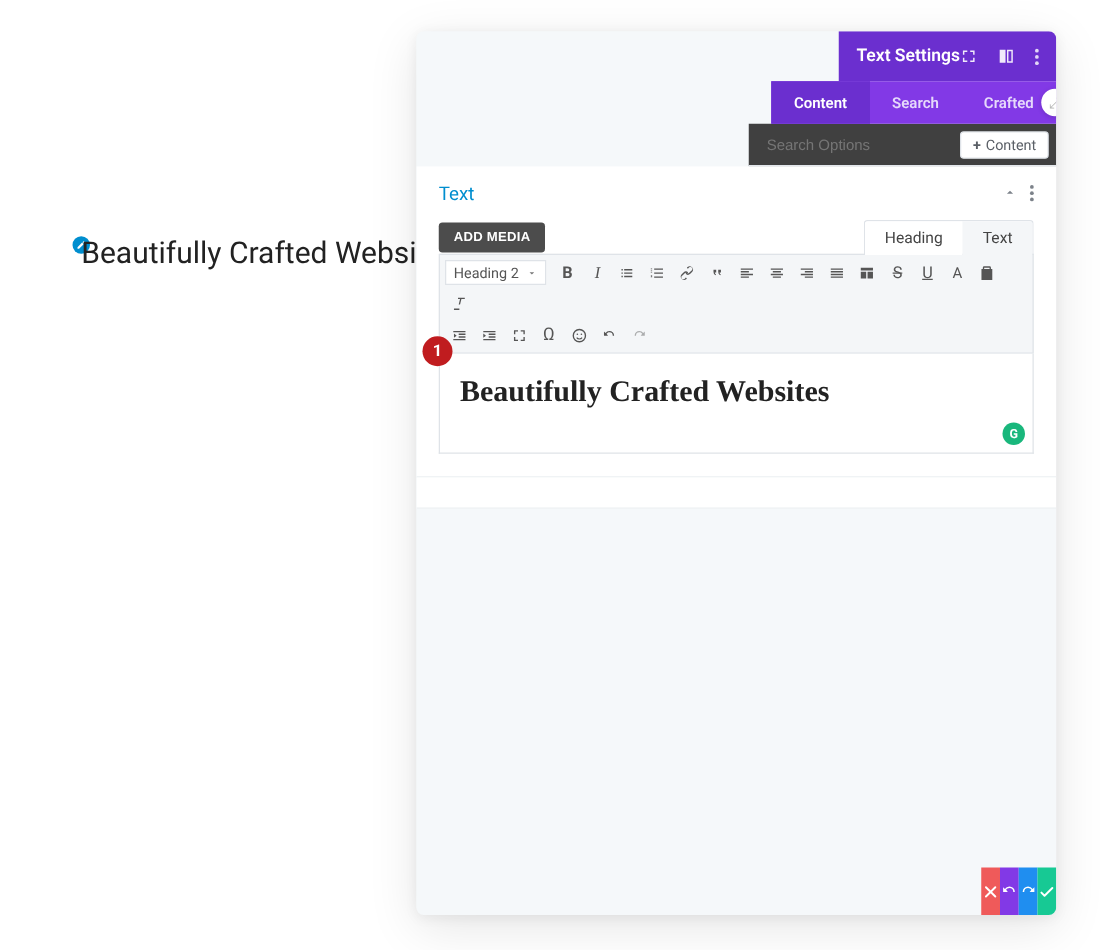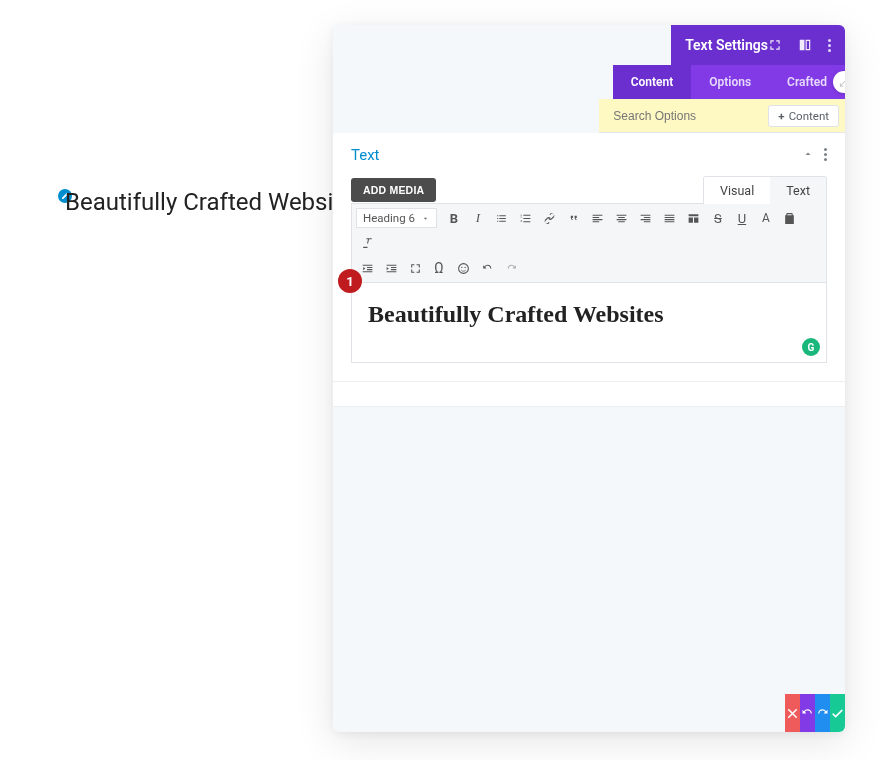--- a/index.html
+++ b/index.html
@@ -98,21 +98,21 @@
     align-items: center;
     justify-content: center;
     color:#b7b7b7;
     font-size: 12px;
   }
 
   
   .searchbar {
     display: flex;
     align-items: center;
-    background: #fef9c3;
+    background: #404040;
     border-bottom: 1px solid #e3e7ec;
     height: 34px;
     padding: 0 6px 0 14px;
     font-size: 12px;
     color: #8a8f96;
   }
   .searchbar input {
     flex: 1;
     border: none;
     background: transparent;
@@ -293,21 +293,21 @@
             <i></i>
             <i></i>
             <i></i>
           </span>
         </span>
     </div>
   </div>
 
   <div class="tabbar">
     <div class="tab active">Content</div>
-    <div class="tab">Options</div>
+    <div class="tab">Search</div>
     <div class="tab">Crafted</div>
     <div class="tabbar-ext">⤢</div>
   </div>
 
   <div class="searchbar">
     <input placeholder="Search Options" style="">
     <div class="filter-btn">
       <span style="font-weight:700;">+</span>
         <span>Content</span>
     </div>
@@ -329,28 +329,28 @@
                 <i></i>
               </span>
             </span>
         </div>
       </div>
       <div class="body-area">
 
         <div class="editor-top">
           <button class="add-media">ADD MEDIA</button>
           <div class="edtabs">
-            <div class="edtab active">Visual</div>
+            <div class="edtab active">Heading</div>
             <div class="edtab">Text</div>
           </div>
         </div>
 
         <div class="toolbar">
           <div class="tb-select">
-            <span>Heading 6</span>
+            <span>Heading 2</span>
             <svg viewBox="0 0 24 24">
                 <path d="M7 10l5 5 5-5z"></path>
               </svg>
           </div>
           <div class="tb-btn bold">B</div>
           <div class="tb-btn ital">I</div>
           <div class="tb-btn">
               <svg viewBox="0 0 24 24">
                 <path d="M4 6h2v2H4V6zm4 0h12v2H8V6zM4 11h2v2H4v-2zm4 0h12v2H8v-2zM4 16h2v2H4v-2zm4 0h12v2H8v-2z"></path>
               </svg>

